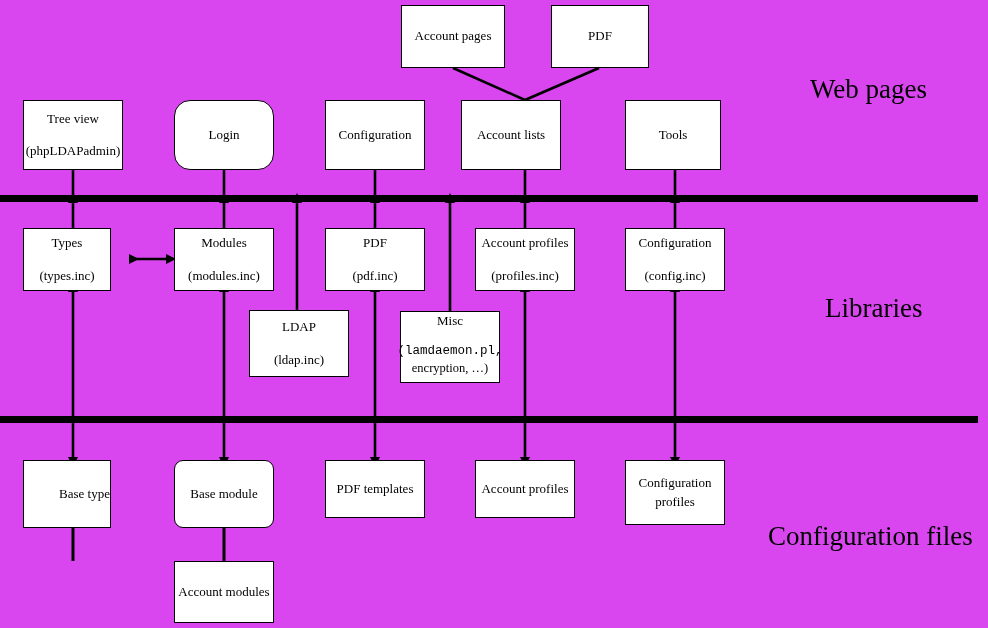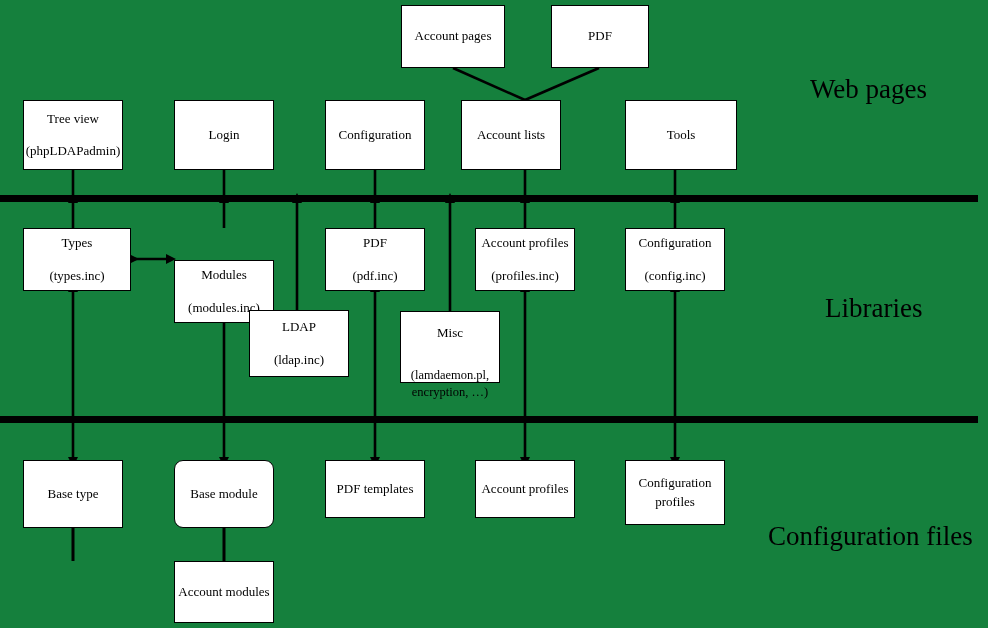--- a/index.html
+++ b/index.html
@@ -9,21 +9,21 @@
     background: #ffffff;
   }
   body {
     font-family: "Liberation Serif", "DejaVu Serif", serif;
     color: #000000;
   }
   #diagram {
     position: relative;
     width: 988px;
     height: 628px;
-    background: #15803d;
+    background: #d946ef;
     overflow: hidden;
   }
   #svg-layer {
     position: absolute;
     left: 0;
     top: 0;
     width: 988px;
     height: 628px;
   }
   .node {
@@ -144,44 +144,44 @@
 
   <div class="node" style="left:551px; top:5px; width:98px; height:63px;">
     <span class="line1">PDF</span>
   </div>
 
   <div class="node overflow-text" style="left:23px; top:100px; width:100px; height:70px;">
     <span class="line1">Tree view</span>
     <span class="line2">(phpLDAPadmin)</span>
   </div>
 
-  <div class="node" style="left:174px; top:100px; width:100px; height:70px;">
+  <div class="node" style="left:174px; top:100px; width:100px; height:70px;border-radius:16px;">
     <span class="line1">Login</span>
   </div>
 
   <div class="node" style="left:325px; top:100px; width:100px; height:70px;">
     <span class="line1">Configuration</span>
   </div>
 
   <div class="node" style="left:461px; top:100px; width:100px; height:70px;">
     <span class="line1">Account lists</span>
   </div>
 
-  <div class="node" style="left:625px; top:100px; width:112px; height:70px;">
+  <div class="node" style="left:625px; top:100px; width:96px; height:70px;">
     <span class="line1">Tools</span>
   </div>
 
   <div class="band-label" style="left:810px; top:74px;">Web pages</div>
 
-  <div class="node" style="left:23px; top:228px; width:108px; height:63px;">
+  <div class="node" style="left:23px; top:228px; width:88px; height:63px;">
     <span class="line1">Types</span>
     <span class="line2">(types.inc)</span>
   </div>
 
-  <div class="node" style="left:174px; top:228px; width:100px; height:63px;margin-top:32px;">
+  <div class="node" style="left:174px; top:228px; width:100px; height:63px;">
     <span class="line1">Modules</span>
     <span class="line2">(modules.inc)</span>
   </div>
 
   <div class="node" style="left:325px; top:228px; width:100px; height:63px;">
     <span class="line1">PDF</span>
     <span class="line2">(pdf.inc)</span>
   </div>
 
   <div class="node" style="left:475px; top:228px; width:100px; height:63px;">
@@ -192,29 +192,29 @@
   <div class="node" style="left:625px; top:228px; width:100px; height:63px;">
     <span class="line1">Configuration</span>
     <span class="line2">(config.inc)</span>
   </div>
 
   <div class="node" style="left:249px; top:310px; width:100px; height:67px;">
     <span class="line1">LDAP</span>
     <span class="line2">(ldap.inc)</span>
   </div>
 
-  <div class="node two-line-tight" style="left:400px; top:311px; width:100px; height:72px; justify-content:flex-start; padding-top:13px;">
+  <div class="node two-line-tight" style="left:400px; top:311px; width:100px; height:72px; justify-content:flex-start; padding-top:1px;">
     <span class="line1">Misc</span>
-    <span class="line2 misc-sub" style="margin-top:26px;">(lamdaemon.pl,</span>
+    <span class="line2 misc-sub" style="margin-top:14px;font-family:Liberation Mono, monospace;">(lamdaemon.pl,</span>
     <span class="misc-sub">encryption, …)</span>
   </div>
 
   <div class="band-label" style="left:825px; top:293px;">Libraries</div>
 
-  <div class="node" style="left:23px; top:460px; width:100px; height:68px;">
+  <div class="node" style="left:23px; top:460px; width:88px; height:68px;align-items:flex-end;">
     <span class="line1">Base type</span>
   </div>
 
   <div class="node" style="left:174px; top:460px; width:100px; height:68px;border-radius:9px;">
     <span class="line1">Base module</span>
   </div>
 
   <div class="node" style="left:325px; top:460px; width:100px; height:58px;">
     <span class="line1">PDF templates</span>
   </div>

